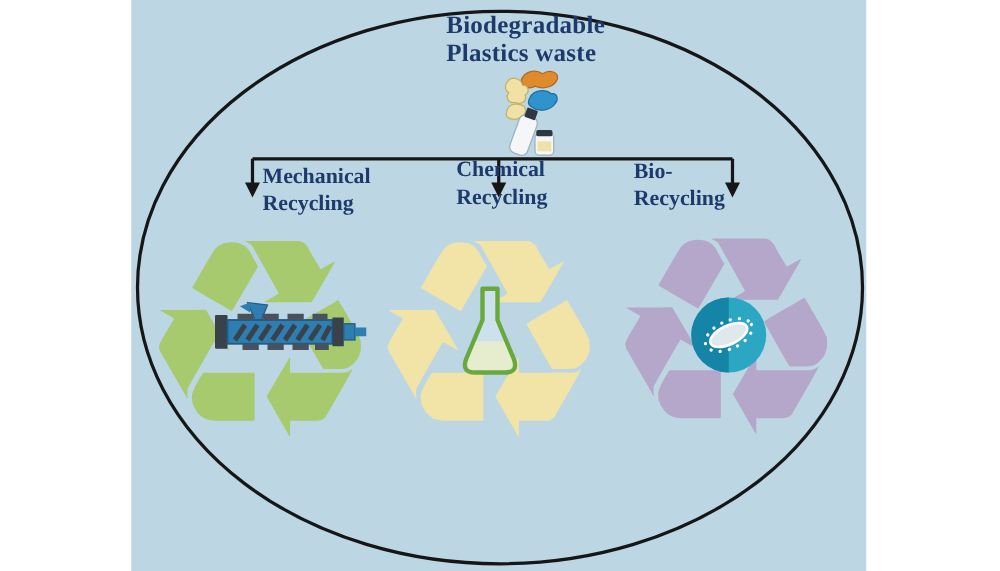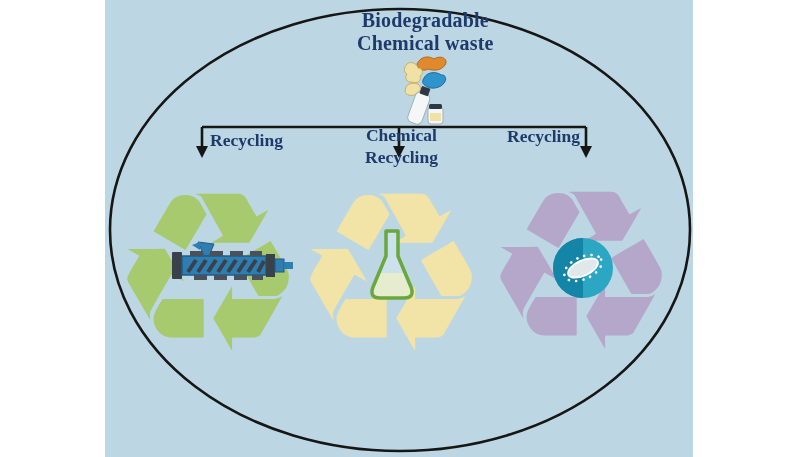--- a/index.html
+++ b/index.html
@@ -1,19 +1,18 @@
 <!DOCTYPE html>
 <html><head>
 <meta charset="utf-8">
 <style>
   html,body{margin:0;padding:0;background:#ffffff;}
   .stage{
     position:relative;width:800px;height:457px;background:#ffffff;overflow:hidden;
     font-family:"Liberation Serif","DejaVu Serif",serif;
-    text-align:center;
   }
   .panel{position:absolute;left:105px;top:0;width:588px;height:457px;background:#bcd7e3;}
   .overlay{position:absolute;left:0;top:0;width:800px;height:457px;}
   .title{
     position:absolute;left:357px;top:9px;color:#1e3a6b;font-weight:bold;
     font-size:20px;line-height:23px;letter-spacing:.2px;white-space:nowrap;
   }
   .branch-label{
     position:absolute;color:#1e3a6b;font-weight:bold;font-size:17.5px;
     line-height:21.5px;white-space:nowrap;
@@ -49,47 +48,49 @@
       <line x1="399" y1="127" x2="399" y2="147"></line>
       <line x1="586" y1="127" x2="586" y2="147"></line>
       <polygon points="196,146 208,146 202,158" stroke="none"></polygon>
       <polygon points="393,146 405,146 399,158" stroke="none"></polygon>
       <polygon points="580,146 592,146 586,158" stroke="none"></polygon>
     </g>
   </svg>
 
   <div class="title" style="color: rgb(30, 58, 107);">
     <div>Biodegradable</div>
-    <div>Chemical waste</div>
+    <div>Plastics waste</div>
   </div>
 
   <svg class="icon-abs waste-pos" width="60" height="78" viewBox="0 0 60 78">
     <path d="M22,14 C25,7 33,5 39,9 C45,5 52,8 51,13 C49,19 41,22 33,19 C28,22 23,19 22,14 Z" fill="#e08a2e" stroke="#b06a1e" stroke-width="1"></path>
     <path d="M12,14 C9,17 8,22 12,24 C9,28 12,33 17,32 C22,34 27,31 25,26 C29,24 28,18 23,18 C22,13 15,11 12,14 Z" fill="#f0e2a6" stroke="#c9ae63" stroke-width="1"></path>
     <path d="M29,28 C32,22 41,21 46,25 C51,24 52,30 49,33 C46,38 36,40 31,36 C27,34 27,31 29,28 Z" fill="#2f93cc" stroke="#1f6e9e" stroke-width="1"></path>
     <path d="M11,37 C13,33 20,32 24,35 C27,38 25,43 21,44 C17,47 10,45 10,41 Z" fill="#f0e2a6" stroke="#c9ae63" stroke-width="1"></path>
     <g transform="rotate(20 24 56)">
       <rect x="17" y="42" width="15" height="32" rx="5" fill="#f4f6f7" stroke="#9fb0ba" stroke-width="1"></rect>
       <rect x="20" y="36" width="9" height="8" rx="1" fill="#2e3744"></rect>
     </g>
     <g>
       <rect x="33" y="57" width="15" height="17" rx="3" fill="#f4f6f7" stroke="#9fb0ba" stroke-width="1"></rect>
       <rect x="34" y="54" width="13" height="5" rx="1.5" fill="#2e3744"></rect>
       <rect x="35" y="63" width="11" height="8" fill="#f0e2a6"></rect>
     </g>
   </svg>
 
   <div class="branch-label label-mechanical">
+    <div>Mechanical</div>
     <div>Recycling</div>
   </div>
   <div class="branch-label label-chemical">
     <div>Chemical</div>
     <div>Recycling</div>
   </div>
   <div class="branch-label label-bio">
+    <div>Bio-</div>
     <div>Recycling</div>
   </div>
 
   <div class="recycle-sym sym-mechanical" style="color: rgb(166, 202, 109);">♻</div>
   <div class="recycle-sym sym-chemical" style="color: rgb(242, 228, 166);">♻</div>
   <div class="recycle-sym sym-bio" style="color: rgb(181, 167, 201);">♻</div>
 
   <svg class="icon-abs extruder-pos" width="128" height="48" viewBox="0 0 128 48">
     <path d="M32,1 L48,3 L43,15 L38,15 Z" fill="#2e7eb2" stroke="#1f5d85" stroke-width="1"></path>
     <path d="M26,4 L34,1 L34,9 Z" fill="#2e7eb2"></path>

